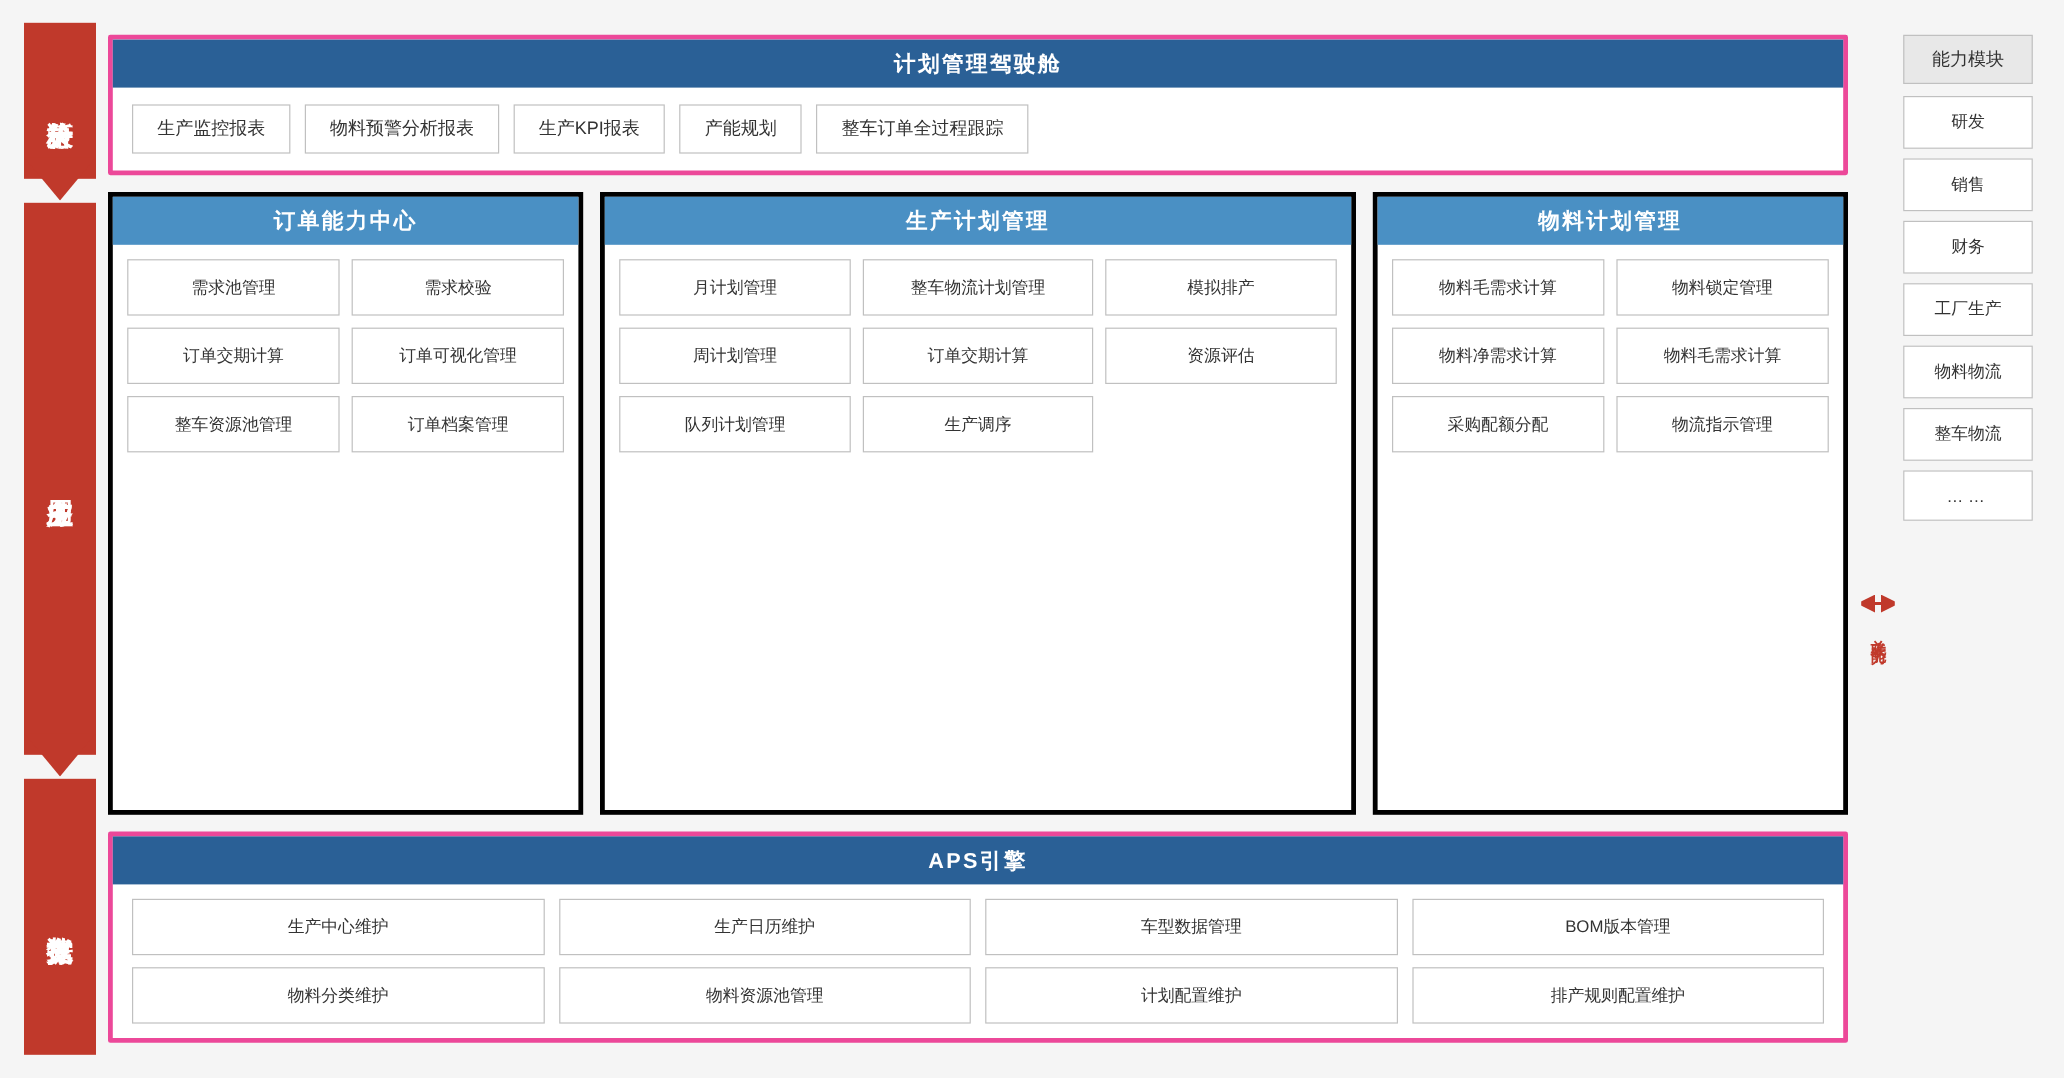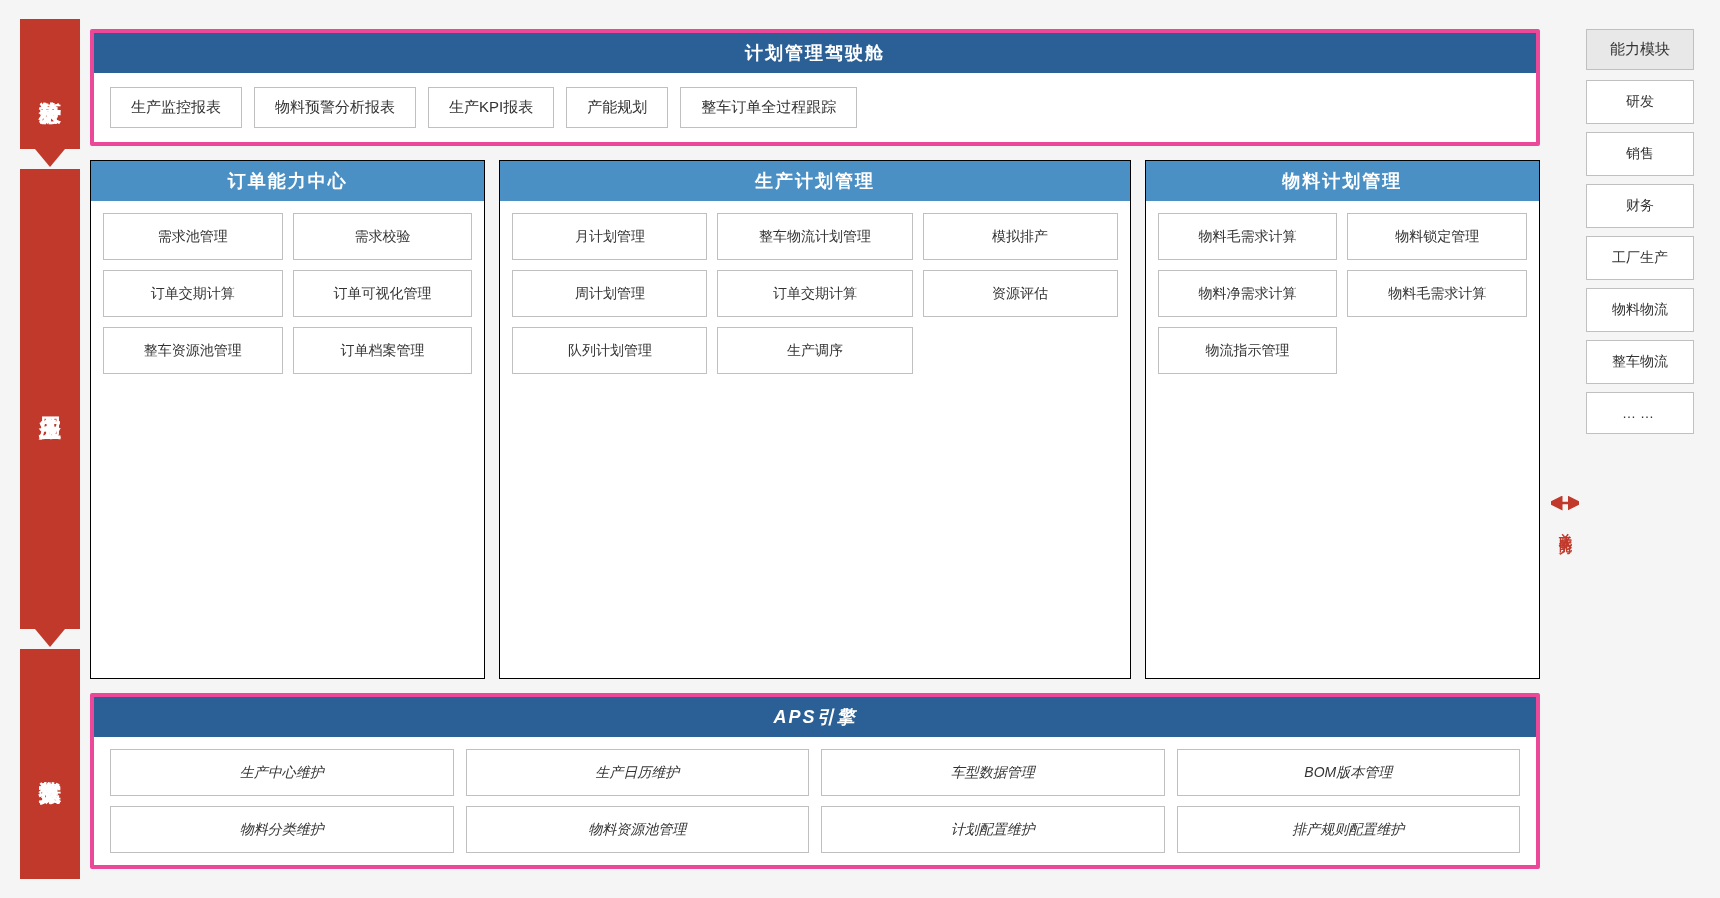--- a/index.html
+++ b/index.html
@@ -114,21 +114,21 @@
     
     .middle-section {
       flex: 1;
       display: flex;
       flex-direction: row;
       gap: 14px;
     }
     .mid-col {
       flex: 1;
       background: white;
-      border: 1px solid #000000;
+      border: 4px solid #000000;
     }
     .mid-col-wide {
       flex: 1.6;
     }
     .mid-col-content {
       padding: 12px;
       display: flex;
       flex-direction: column;
       gap: 10px;
     }
@@ -147,21 +147,20 @@
       padding: 12px 8px;
       text-align: center;
       font-size: 14px;
       color: #333;
       background: white;
       line-height: 1.5;
     }
     
     .bottom-section {
       flex-shrink: 0;
-      font-style: italic;
     }
     .bottom-items {
       padding: 12px 16px;
       display: flex;
       flex-direction: column;
       gap: 10px;
     }
     .bottom-row {
       display: grid;
       grid-template-columns: 1fr 1fr 1fr 1fr;
@@ -299,20 +298,21 @@
       </div>
 
       <div class="mid-col">
         <div class="section-header light-blue">物料计划管理</div>
         <div class="mid-col-content">
           <div class="grid-2col">
             <div class="cell-box">物料毛需求计算</div>
             <div class="cell-box">物料锁定管理</div>
             <div class="cell-box">物料净需求计算</div>
             <div class="cell-box">物料毛需求计算</div>
+            <div class="cell-box">采购配额分配</div>
             <div class="cell-box">物流指示管理</div>
           </div>
         </div>
       </div>
 
     </div>
 
     <div class="section-box bottom-section">
       <div class="section-header">APS引擎</div>
       <div class="bottom-items">

